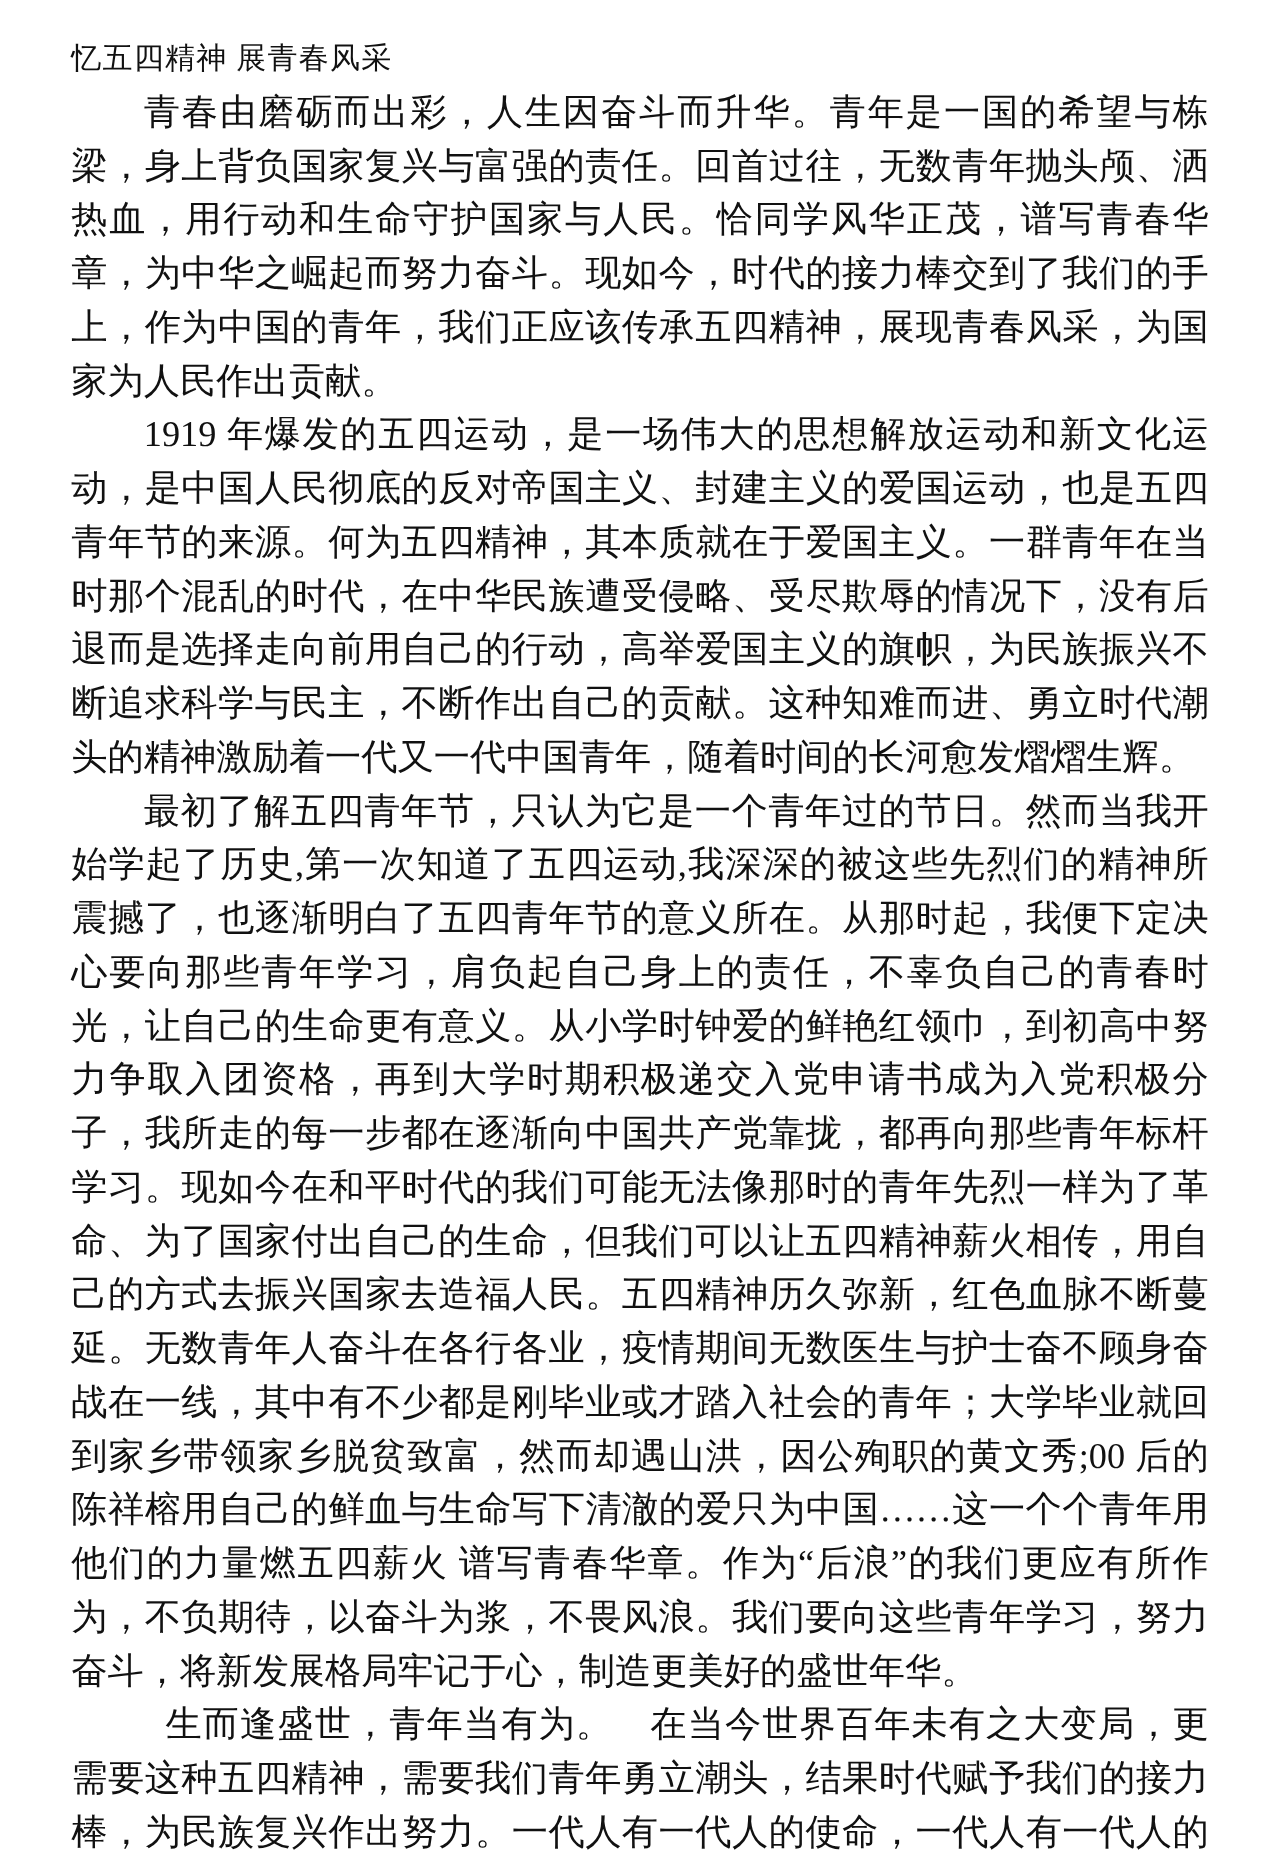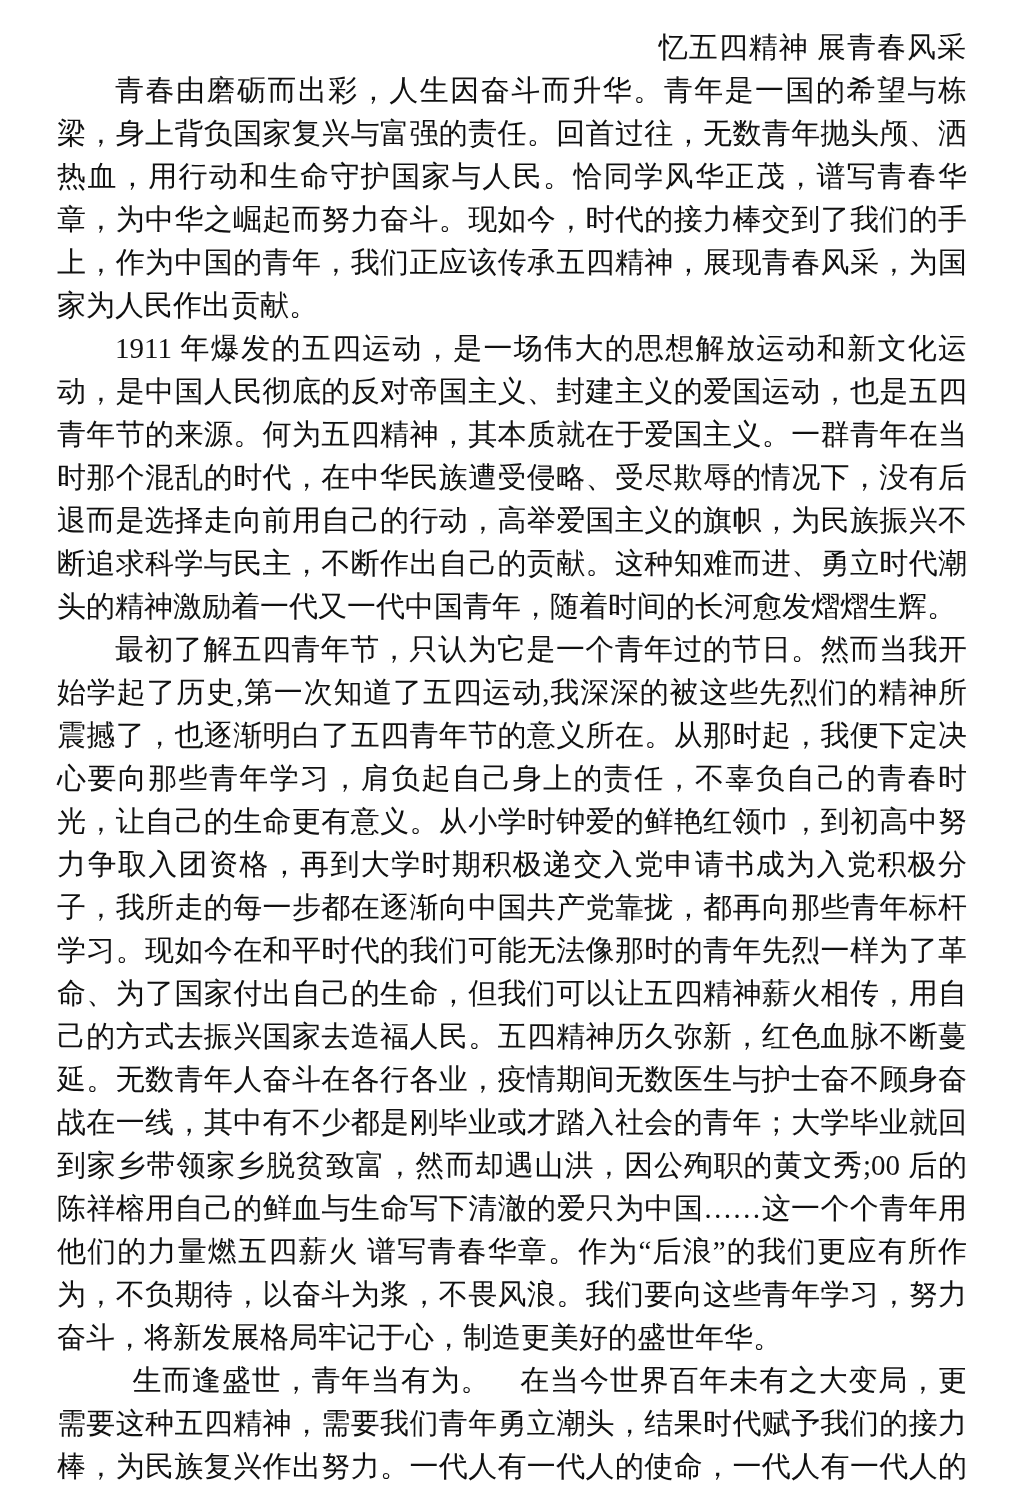--- a/index.html
+++ b/index.html
@@ -15,23 +15,23 @@
     padding: 26px 57px 0 57px;
     background: #ffffff;
     color: #111111;
     font-family: "Liberation Serif", "DejaVu Serif", serif;
     font-size: 29px;
     line-height: 43px;
     overflow: hidden;
   }
   .doc-title {
     margin: 0;
-    font-size: 29px;
+    font-size: 24px;
     font-weight: normal;
-    text-align: right;
+    text-align: left;
     letter-spacing: 1px;
   }
   .para {
     margin: 0;
     text-align: justify;
     text-justify: inter-ideograph;
     text-indent: 2em;
     word-break: break-all;
   }
   .para.indent-extra {
@@ -39,19 +39,19 @@
   }
 </style>
 </head>
 <body>
 
 <div class="page">
   <h1 class="doc-title">忆五四精神 展青春风采</h1>
 
   <p class="para">青春由磨砺而出彩，人生因奋斗而升华。青年是一国的希望与栋梁，身上背负国家复兴与富强的责任。回首过往，无数青年抛头颅、洒热血，用行动和生命守护国家与人民。恰同学风华正茂，谱写青春华章，为中华之崛起而努力奋斗。现如今，时代的接力棒交到了我们的手上，作为中国的青年，我们正应该传承五四精神，展现青春风采，为国家为人民作出贡献。</p>
 
-  <p class="para">1911 年爆发的五四运动，是一场伟大的思想解放运动和新文化运动，是中国人民彻底的反对帝国主义、封建主义的爱国运动，也是五四青年节的来源。何为五四精神，其本质就在于爱国主义。一群青年在当时那个混乱的时代，在中华民族遭受侵略、受尽欺辱的情况下，没有后退而是选择走向前用自己的行动，高举爱国主义的旗帜，为民族振兴不断追求科学与民主，不断作出自己的贡献。这种知难而进、勇立时代潮头的精神激励着一代又一代中国青年，随着时间的长河愈发熠熠生辉。</p>
+  <p class="para">1919 年爆发的五四运动，是一场伟大的思想解放运动和新文化运动，是中国人民彻底的反对帝国主义、封建主义的爱国运动，也是五四青年节的来源。何为五四精神，其本质就在于爱国主义。一群青年在当时那个混乱的时代，在中华民族遭受侵略、受尽欺辱的情况下，没有后退而是选择走向前用自己的行动，高举爱国主义的旗帜，为民族振兴不断追求科学与民主，不断作出自己的贡献。这种知难而进、勇立时代潮头的精神激励着一代又一代中国青年，随着时间的长河愈发熠熠生辉。</p>
 
   <p class="para">最初了解五四青年节，只认为它是一个青年过的节日。然而当我开始学起了历史,第一次知道了五四运动,我深深的被这些先烈们的精神所震撼了，也逐渐明白了五四青年节的意义所在。从那时起，我便下定决心要向那些青年学习，肩负起自己身上的责任，不辜负自己的青春时光，让自己的生命更有意义。从小学时钟爱的鲜艳红领巾，到初高中努力争取入团资格，再到大学时期积极递交入党申请书成为入党积极分子，我所走的每一步都在逐渐向中国共产党靠拢，都再向那些青年标杆学习。现如今在和平时代的我们可能无法像那时的青年先烈一样为了革命、为了国家付出自己的生命，但我们可以让五四精神薪火相传，用自己的方式去振兴国家去造福人民。五四精神历久弥新，红色血脉不断蔓延。无数青年人奋斗在各行各业，疫情期间无数医生与护士奋不顾身奋战在一线，其中有不少都是刚毕业或才踏入社会的青年；大学毕业就回到家乡带领家乡脱贫致富，然而却遇山洪，因公殉职的黄文秀;00 后的陈祥榕用自己的鲜血与生命写下清澈的爱只为中国……这一个个青年用他们的力量燃五四薪火 谱写青春华章。作为“后浪”的我们更应有所作为，不负期待，以奋斗为浆，不畏风浪。我们要向这些青年学习，努力奋斗，将新发展格局牢记于心，制造更美好的盛世年华。</p>
 
   <p class="para indent-extra">生而逢盛世，青年当有为。　在当今世界百年未有之大变局，更需要这种五四精神，需要我们青年勇立潮头，结果时代赋予我们的接力棒，为民族复兴作出努力。一代人有一代人的使命，一代人有一代人的担当，让我们不负韶华、不负使命、奋勇向前!</p>
 
 </div>
 
 </body></html>

